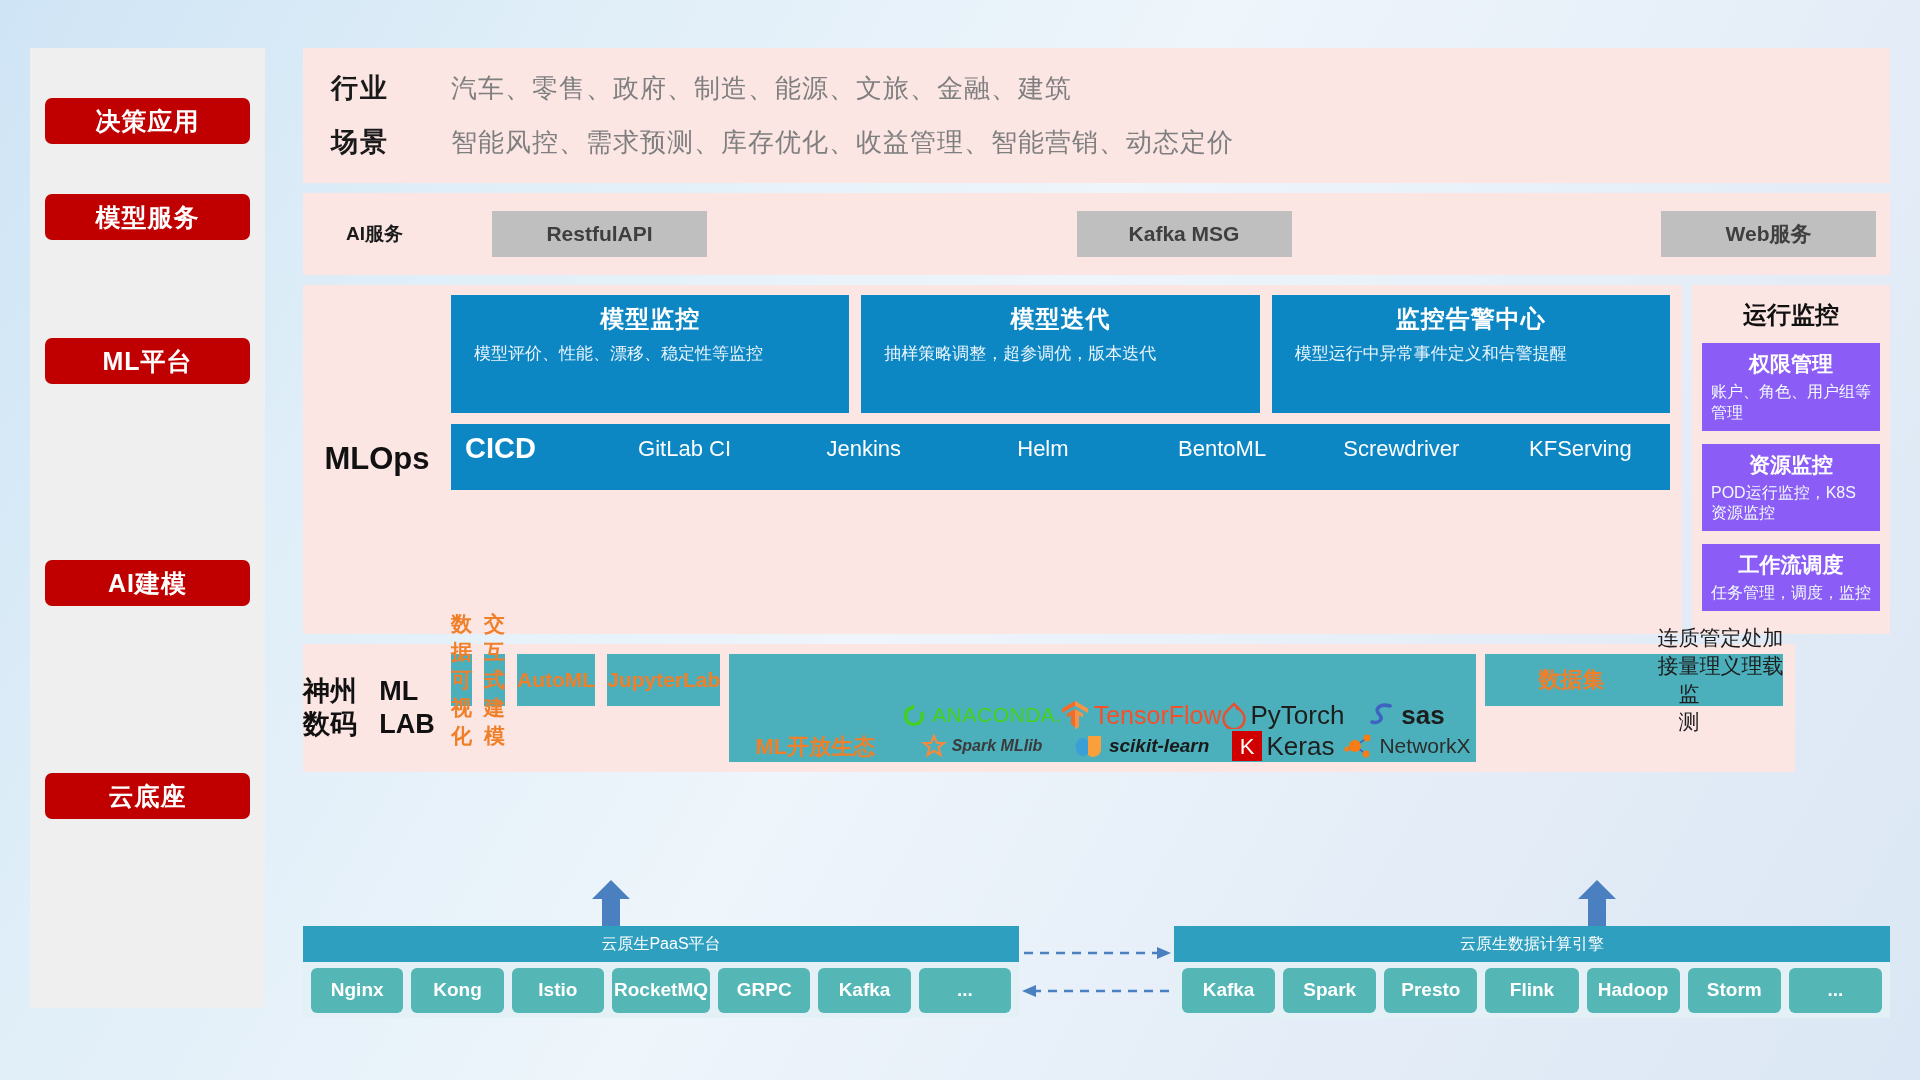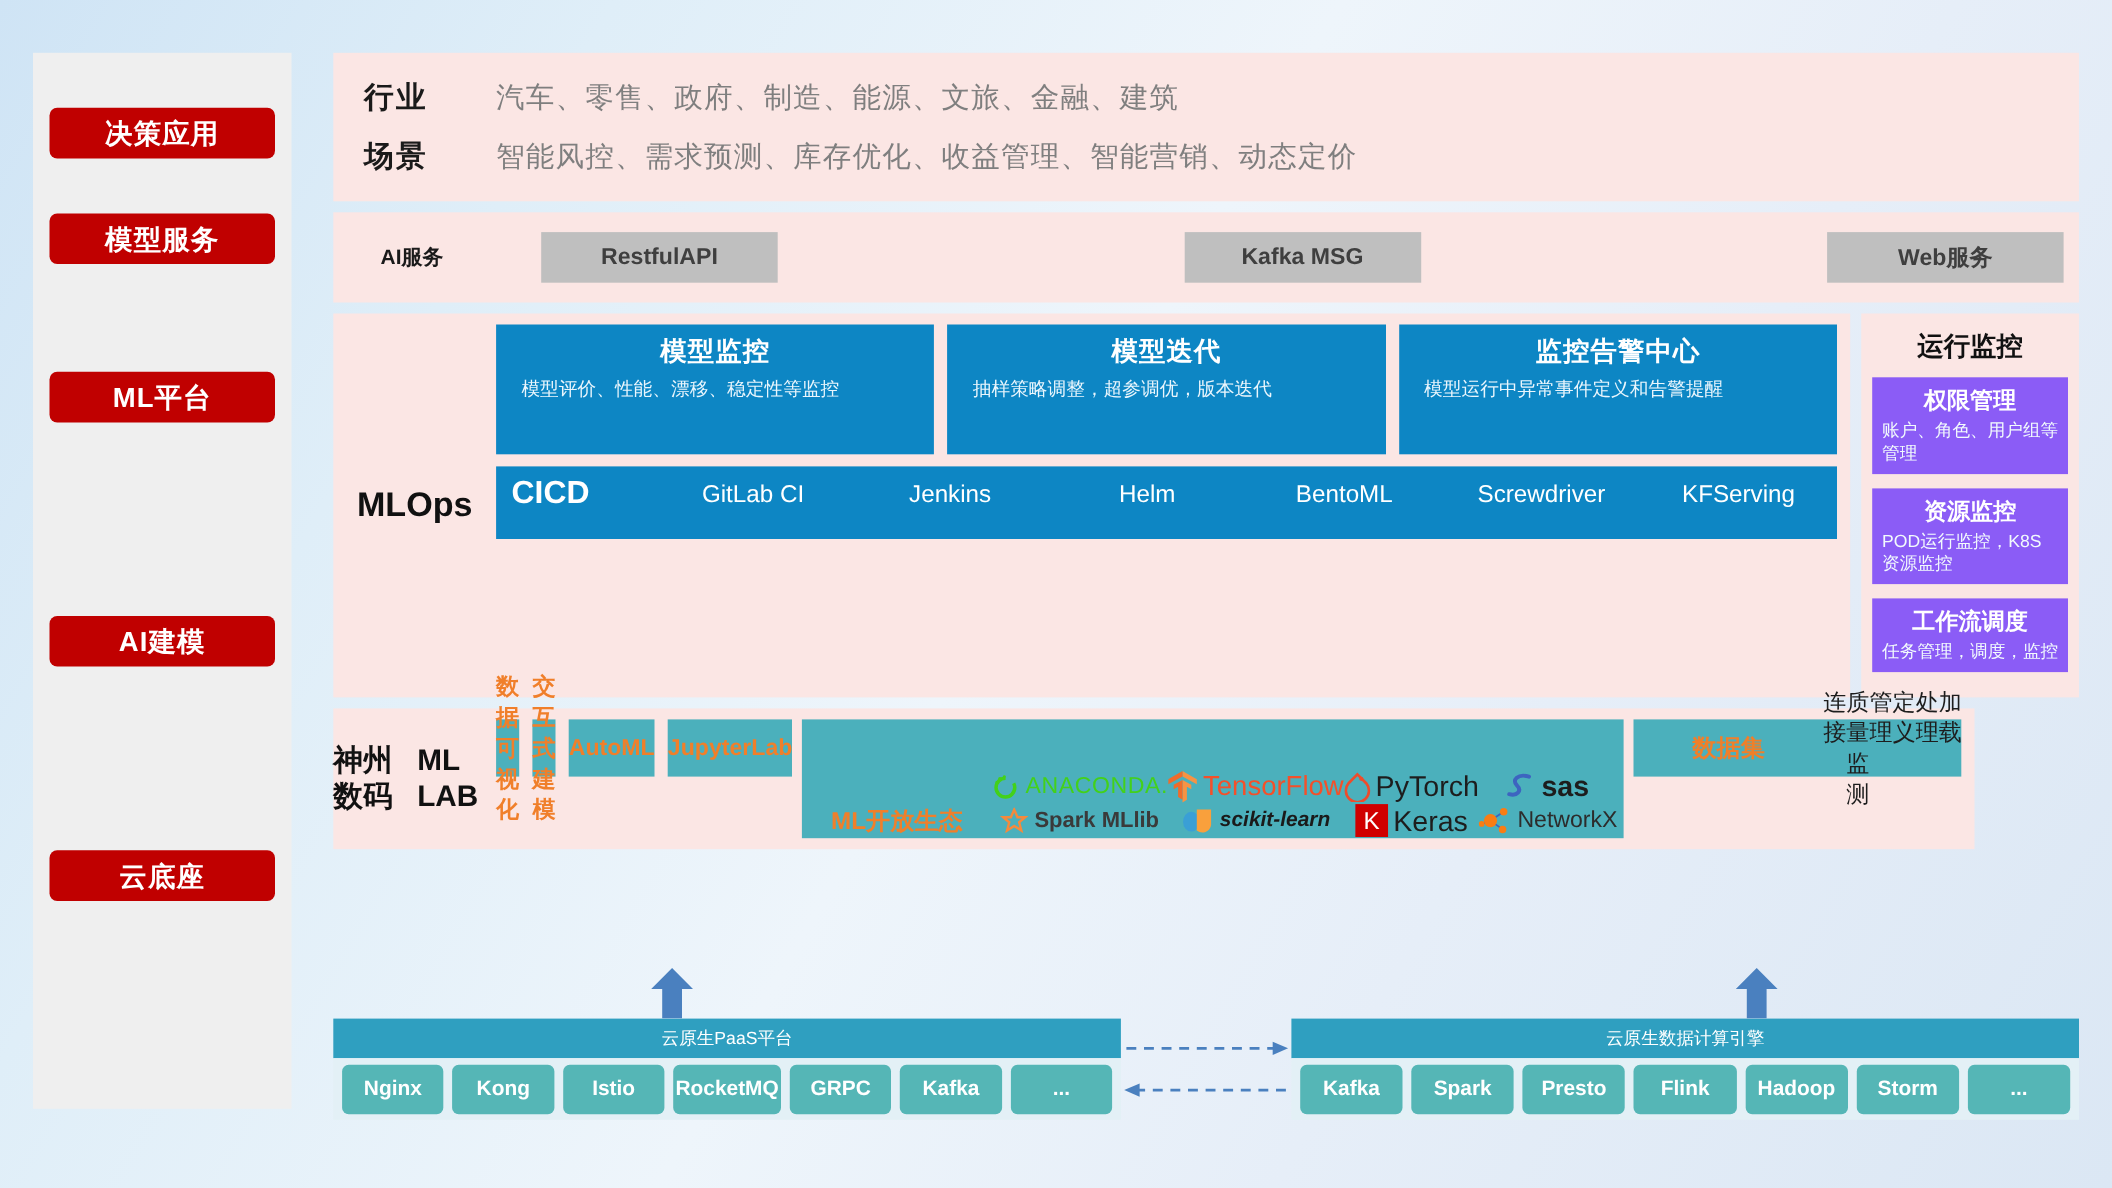--- a/index.html
+++ b/index.html
@@ -245,21 +245,21 @@
                 <svg width="26" height="28" viewBox="0 0 26 28">
                     <path d="M20 5 C10 2 4 8 9 13 C14 18 9 23 2 21" fill="none" stroke="#3d64c0" stroke-width="3.6" stroke-linecap="round"></path>
                   </svg>
                 <span style="color:#1d1d1d;font-size:26px;font-weight:600">sas</span>
               </div>
 
               <div class="logo-cell">
                 <svg width="26" height="24" viewBox="0 0 26 24">
                     <polygon points="13,2 16,9 23,9 17.5,13.5 19.5,21 13,16.8 6.5,21 8.5,13.5 3,9 10,9" fill="none" stroke="#f58a3c" stroke-width="2.2"></polygon>
                   </svg>
-                <span style="color:#3a3a3a;font-size:20px;font-weight:bold">Spark MLlib</span>
+                <span style="color:#3a3a3a;font-size:16px;font-style:italic;font-weight:bold">Spark MLlib</span>
               </div>
 
               <div class="logo-cell">
                 <svg width="30" height="30" viewBox="0 0 30 30">
                     <ellipse cx="9" cy="16" rx="7.5" ry="9" fill="#3a9fd6"></ellipse>
                     <path d="M14 5 h13 v14 a8 8 0 0 1 -13 5 z" fill="#f9a03c"></path>
                   </svg>
                 <span style="color:#1a1a1a;font-size:19px;font-style:italic;font-weight:bold">scikit-learn</span>
               </div>
 

